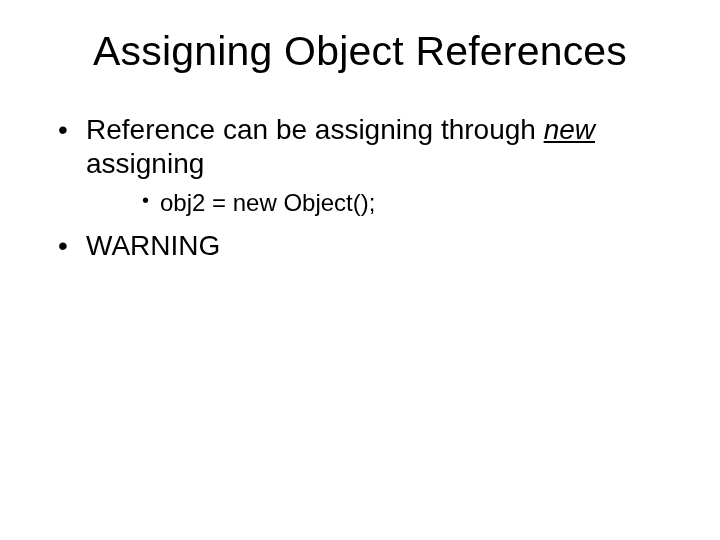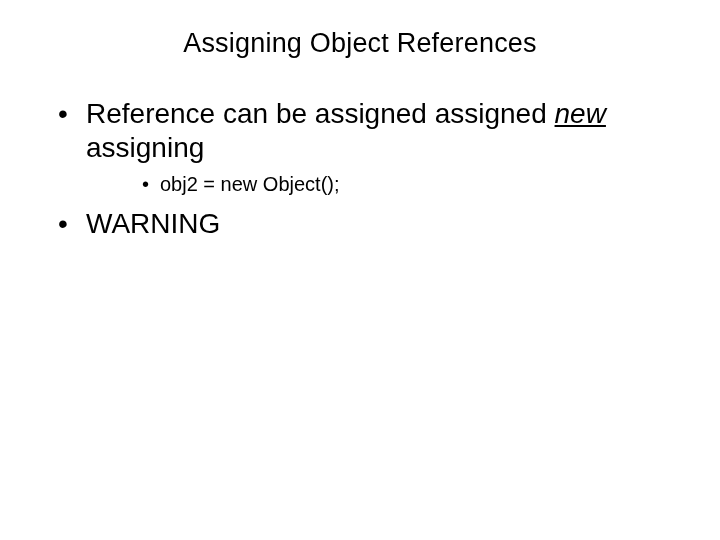--- a/index.html
+++ b/index.html
@@ -11,21 +11,21 @@
     font-family: Arial, Helvetica, sans-serif;
     color: #000000;
   }
   .slide {
     box-sizing: border-box;
     width: 720px;
     height: 540px;
     padding: 28px 40px 40px 40px;
   }
   h1.title {
-    font-size: 27px;
+    font-size: 41px;
     font-weight: 400;
     text-align: center;
     margin: 0 0 38px 0;
     letter-spacing: 0.2px;
   }
   ul.lvl1 {
     list-style: none;
     margin: 0;
     padding: 0 0 0 28px;
   }
@@ -43,21 +43,21 @@
     top: 0;
     font-size: 28px;
   }
   ul.lvl2 {
     list-style: none;
     margin: 6px 0 10px 0;
     padding: 0 0 0 56px;
   }
   ul.lvl2 > li {
     position: relative;
-    font-size: 20px;
+    font-size: 24px;
     line-height: 1.3;
     padding-left: 18px;
     margin: 0 0 4px 0;
   }
   ul.lvl2 > li.bulleted::before {
     content: "•";
     position: absolute;
     left: 0;
     top: 0;
     font-size: 20px;
@@ -74,21 +74,21 @@
 </head>
 <body>
 
 <div class="slide">
 
   <h1 class="title">Assigning Object References</h1>
 
   <ul class="lvl1">
 
     <li>
-      <span>Reference can be assigned assigned </span><span class="italic">new</span><span> assigning</span>
+      <span>Reference can be assigning through </span><span class="italic">new</span><span> assigning</span>
       <ul class="lvl2">
         <li class="bulleted">obj2 = new Object();</li>
       </ul>
     </li>
 
 
     <li>
       <span>WARNING</span>
     </li>
 

